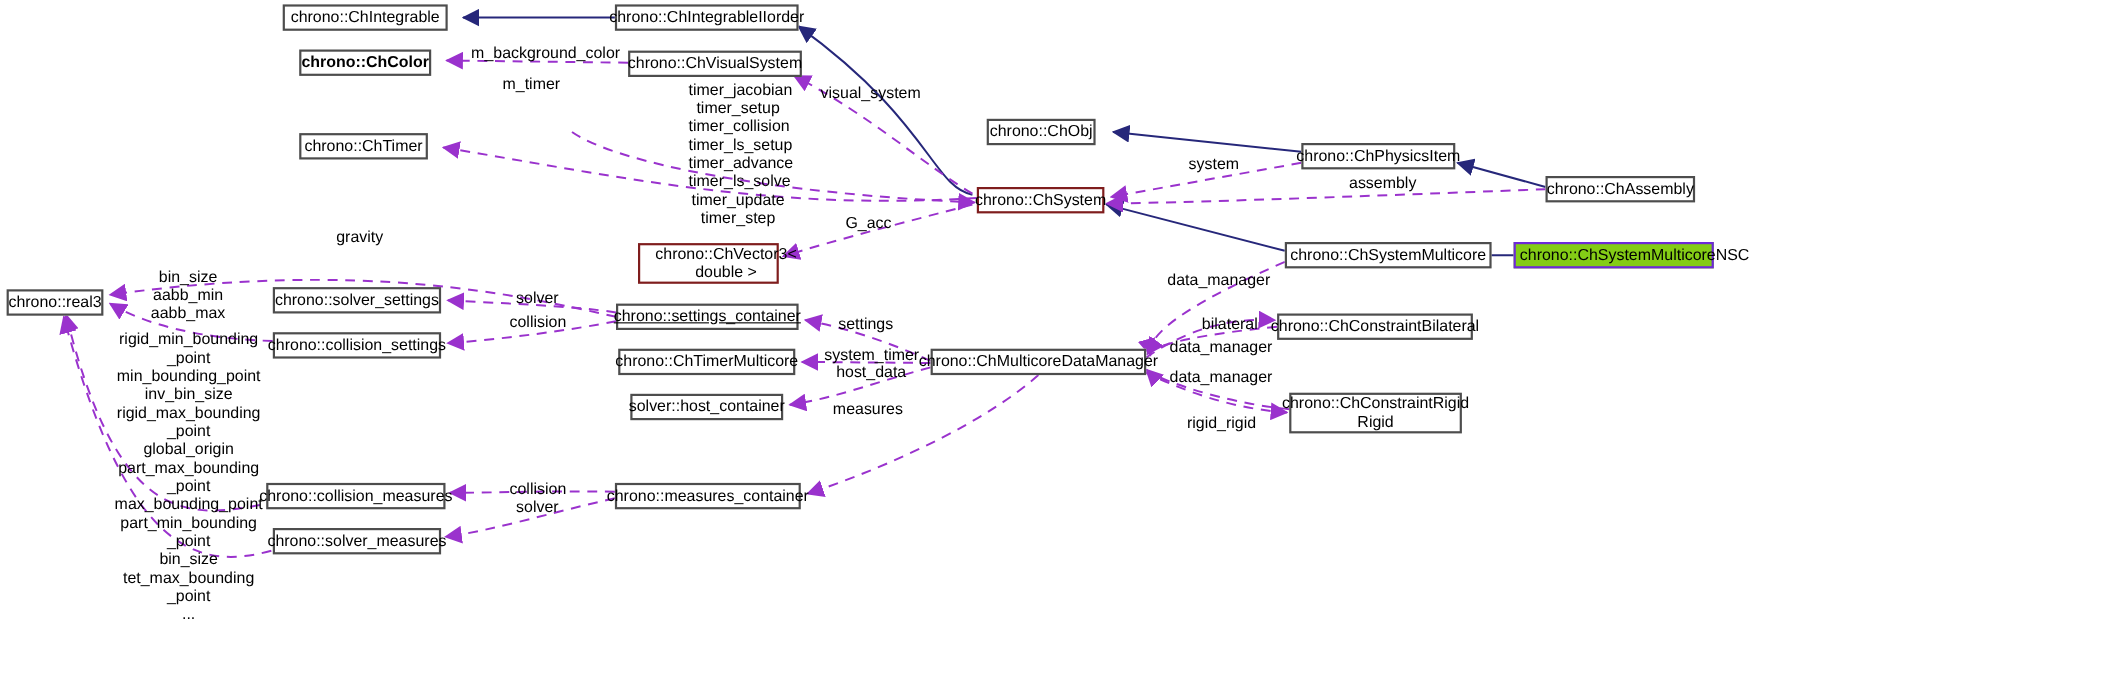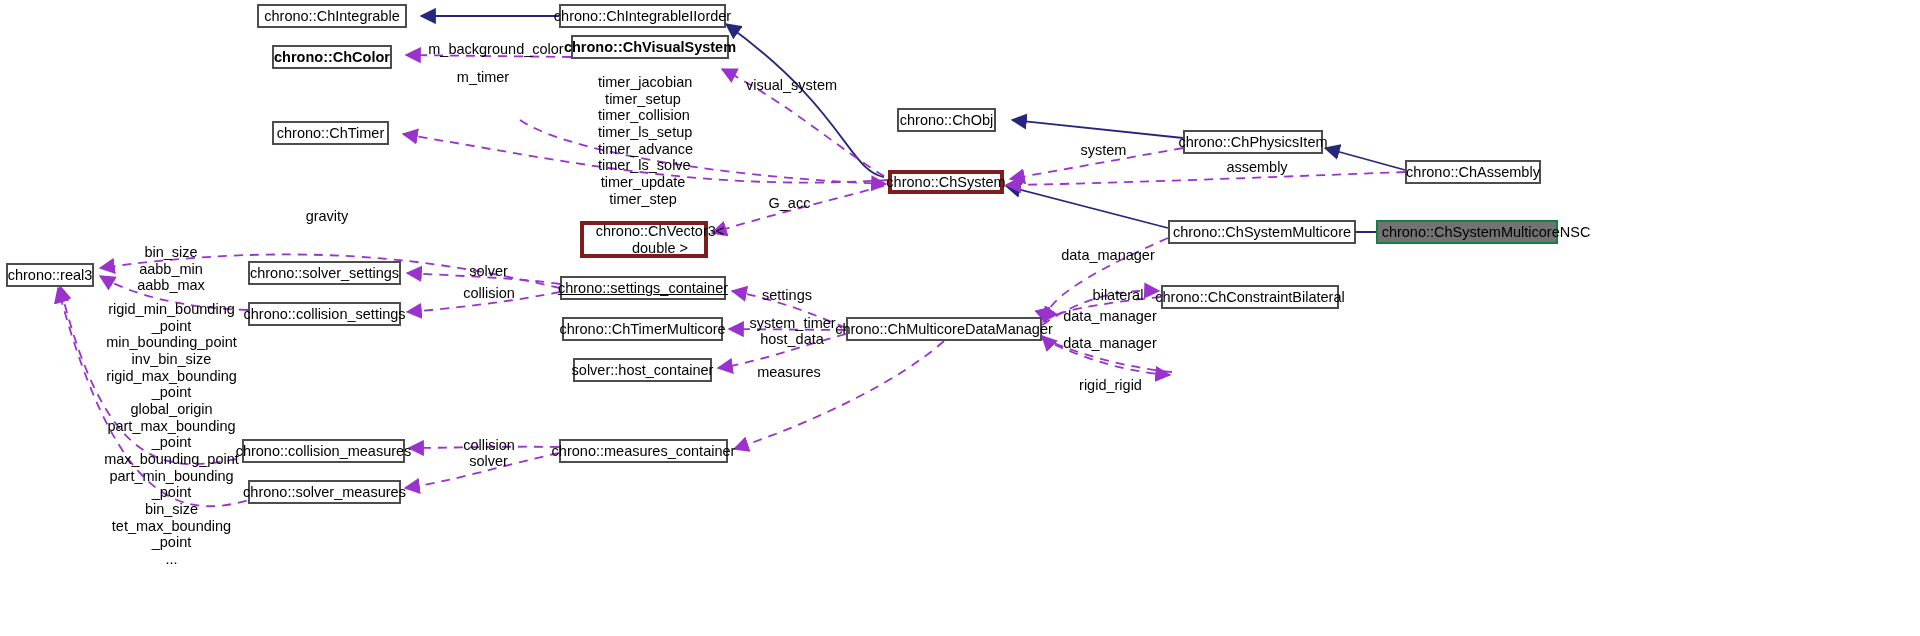--- a/index.html
+++ b/index.html
@@ -1,23 +1,23 @@
 <!DOCTYPE html>
 <html><head>
 <meta charset="utf-8">
 <style>
   html,body{margin:0;padding:0;background:#ffffff;}
   body{font-family:"Liberation Sans","DejaVu Sans",sans-serif;}
   #diagram-root{position:relative;width:1920px;height:636px;background:#ffffff;overflow:hidden;}
   svg#edges{position:absolute;left:0;top:0;width:1920px;height:636px;}
-  .node{position:absolute;box-sizing:border-box;background:#ffffff;border:4px solid #7f1d1d;
+  .node{position:absolute;box-sizing:border-box;background:#ffffff;border:2px solid #7f1d1d;
         display:flex;align-items:center;justify-content:center;text-align:center;
         font-size:14.5px;color:#000000;line-height:1.12;white-space:pre-line;}
   .node.thick{border:2px solid #4d4d4d;}
-  .node.highlight{background:#737373;border:2px solid #15803d;padding-left:38px;}
+  .node.highlight{background:#84cc16;border:2px solid #6d28d9;padding-left:38px;}
   .edge-label{position:absolute;font-size:14.5px;color:#000000;white-space:pre-line;
         text-align:center;line-height:1.12;pointer-events:none;}
   .field-list{position:absolute;font-size:14.5px;color:#000000;text-align:center;
         line-height:1.15;white-space:pre-line;}
 </style>
 </head>
 <body>
 
 <div id="diagram-root">
 
@@ -64,45 +64,47 @@
       <path d="M559,447 C500,446 450,448 409,448" marker-end="url(#assoc)"></path>
       <path d="M559,453 C500,466 450,482 405,488" marker-end="url(#assoc)"></path>
       <path d="M252,456 C180,470 110,490 60,286" marker-end="url(#assoc)"></path>
       <path d="M262,496 C190,520 120,520 58,288" marker-end="url(#assoc)"></path>
     </g>
   </svg>
 
   <div class="node thick" style="left:257px;top:4px;width:150px;height:24px;">chrono::ChIntegrable</div>
   <div class="node thick" style="left:559px;top:4px;width:167px;height:24px;">chrono::ChIntegrableIIorder</div>
   <div class="node thick" style="left:272px;top:45px;width:120px;height:24px;font-weight:bold;">chrono::ChColor</div>
-  <div class="node thick" style="left:571px;top:35px;width:158px;height:24px;font-weight:bold;">chrono::ChVisualSystem</div>
+  <div class="node thick" style="left:571px;top:46px;width:158px;height:24px;">chrono::ChVisualSystem</div>
   <div class="node thick" style="left:272px;top:121px;width:117px;height:24px;">chrono::ChTimer</div>
   <div class="node thick" style="left:897px;top:108px;width:99px;height:24px;">chrono::ChObj</div>
   <div class="node thick" style="left:1183px;top:130px;width:140px;height:24px;">chrono::ChPhysicsItem</div>
   <div class="node thick" style="left:1405px;top:160px;width:136px;height:24px;">chrono::ChAssembly</div>
   <div class="node" style="left:888px;top:170px;width:116px;height:24px;">chrono::ChSystem</div>
   <div class="node thick" style="left:1168px;top:220px;width:188px;height:24px;">chrono::ChSystemMulticore</div>
   <div class="node highlight" style="left:1376px;top:220px;width:182px;height:24px;">chrono::ChSystemMulticoreNSC</div>
   <div class="node" style="left:580px;top:221px;width:128px;height:37px;padding-left:32px;">chrono::ChVector3&lt;
 double &gt;</div>
   <div class="node thick" style="left:6px;top:263px;width:88px;height:24px;">chrono::real3</div>
   <div class="node thick" style="left:248px;top:261px;width:153px;height:24px;">chrono::solver_settings</div>
   <div class="node thick" style="left:560px;top:276px;width:166px;height:24px;text-decoration:underline;">chrono::settings_container</div>
   <div class="node thick" style="left:248px;top:302px;width:153px;height:24px;">chrono::collision_settings</div>
   <div class="node thick" style="left:1161px;top:285px;width:178px;height:24px;">chrono::ChConstraintBilateral</div>
   <div class="node thick" style="left:562px;top:317px;width:161px;height:24px;">chrono::ChTimerMulticore</div>
   <div class="node thick" style="left:846px;top:317px;width:196px;height:24px;">chrono::ChMulticoreDataManager</div>
   <div class="node thick" style="left:573px;top:358px;width:139px;height:24px;">solver::host_container</div>
+  <div class="node thick" style="left:1172px;top:357px;width:157px;height:37px;">chrono::ChConstraintRigid
+Rigid</div>
   <div class="node thick" style="left:242px;top:439px;width:163px;height:24px;">chrono::collision_measures</div>
   <div class="node thick" style="left:559px;top:439px;width:169px;height:24px;">chrono::measures_container</div>
   <div class="node thick" style="left:248px;top:480px;width:153px;height:24px;">chrono::solver_measures</div>
 
   <div class="edge-label" style="left:426px;top:41px;width:140px;">m_background_color</div>
   <div class="edge-label" style="left:452px;top:69px;width:62px;">m_timer</div>
-  <div class="field-list" style="left:598px;top:74px;width:90px;">timer_jacobian
+  <div class="field-list" style="left:626px;top:74px;width:90px;">timer_jacobian
 timer_setup
 timer_collision
 timer_ls_setup
 timer_advance
 timer_ls_solve
 timer_update
 timer_step</div>
   <div class="edge-label" style="left:744px;top:77px;width:95px;">visual_system</div>
   <div class="edge-label" style="left:1076px;top:142px;width:55px;">system</div>
   <div class="edge-label" style="left:1222px;top:159px;width:70px;">assembly</div>

